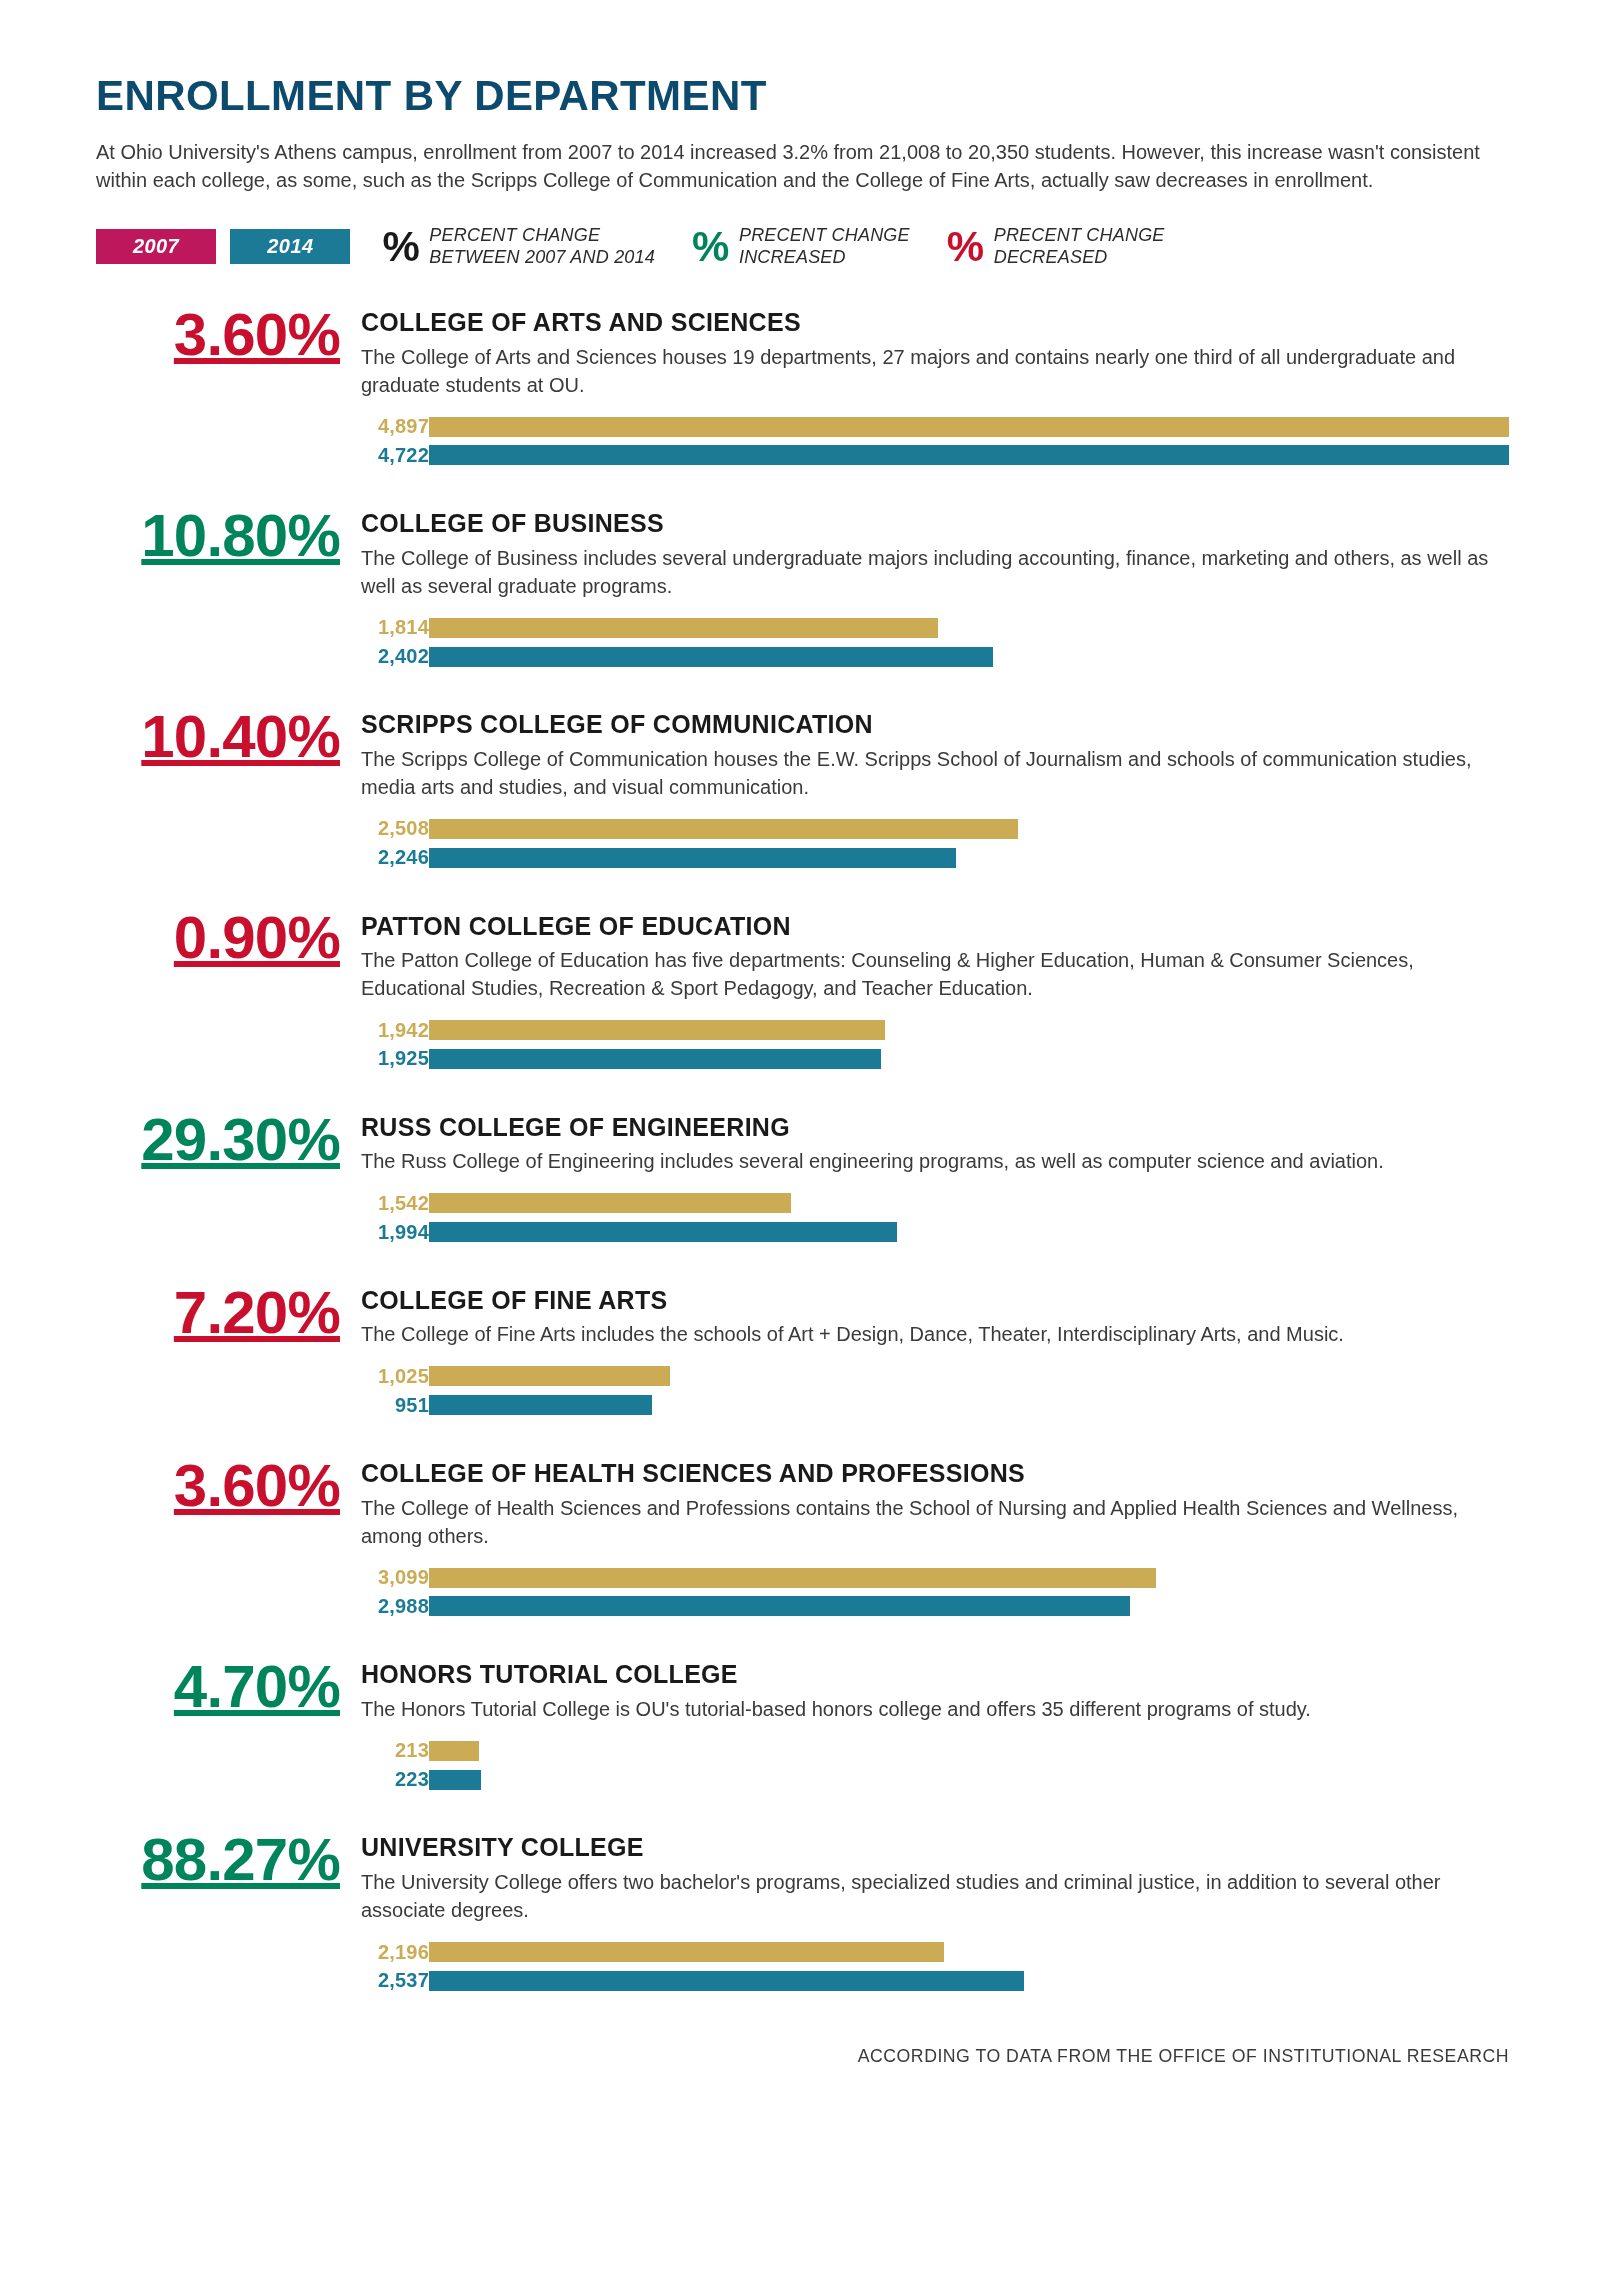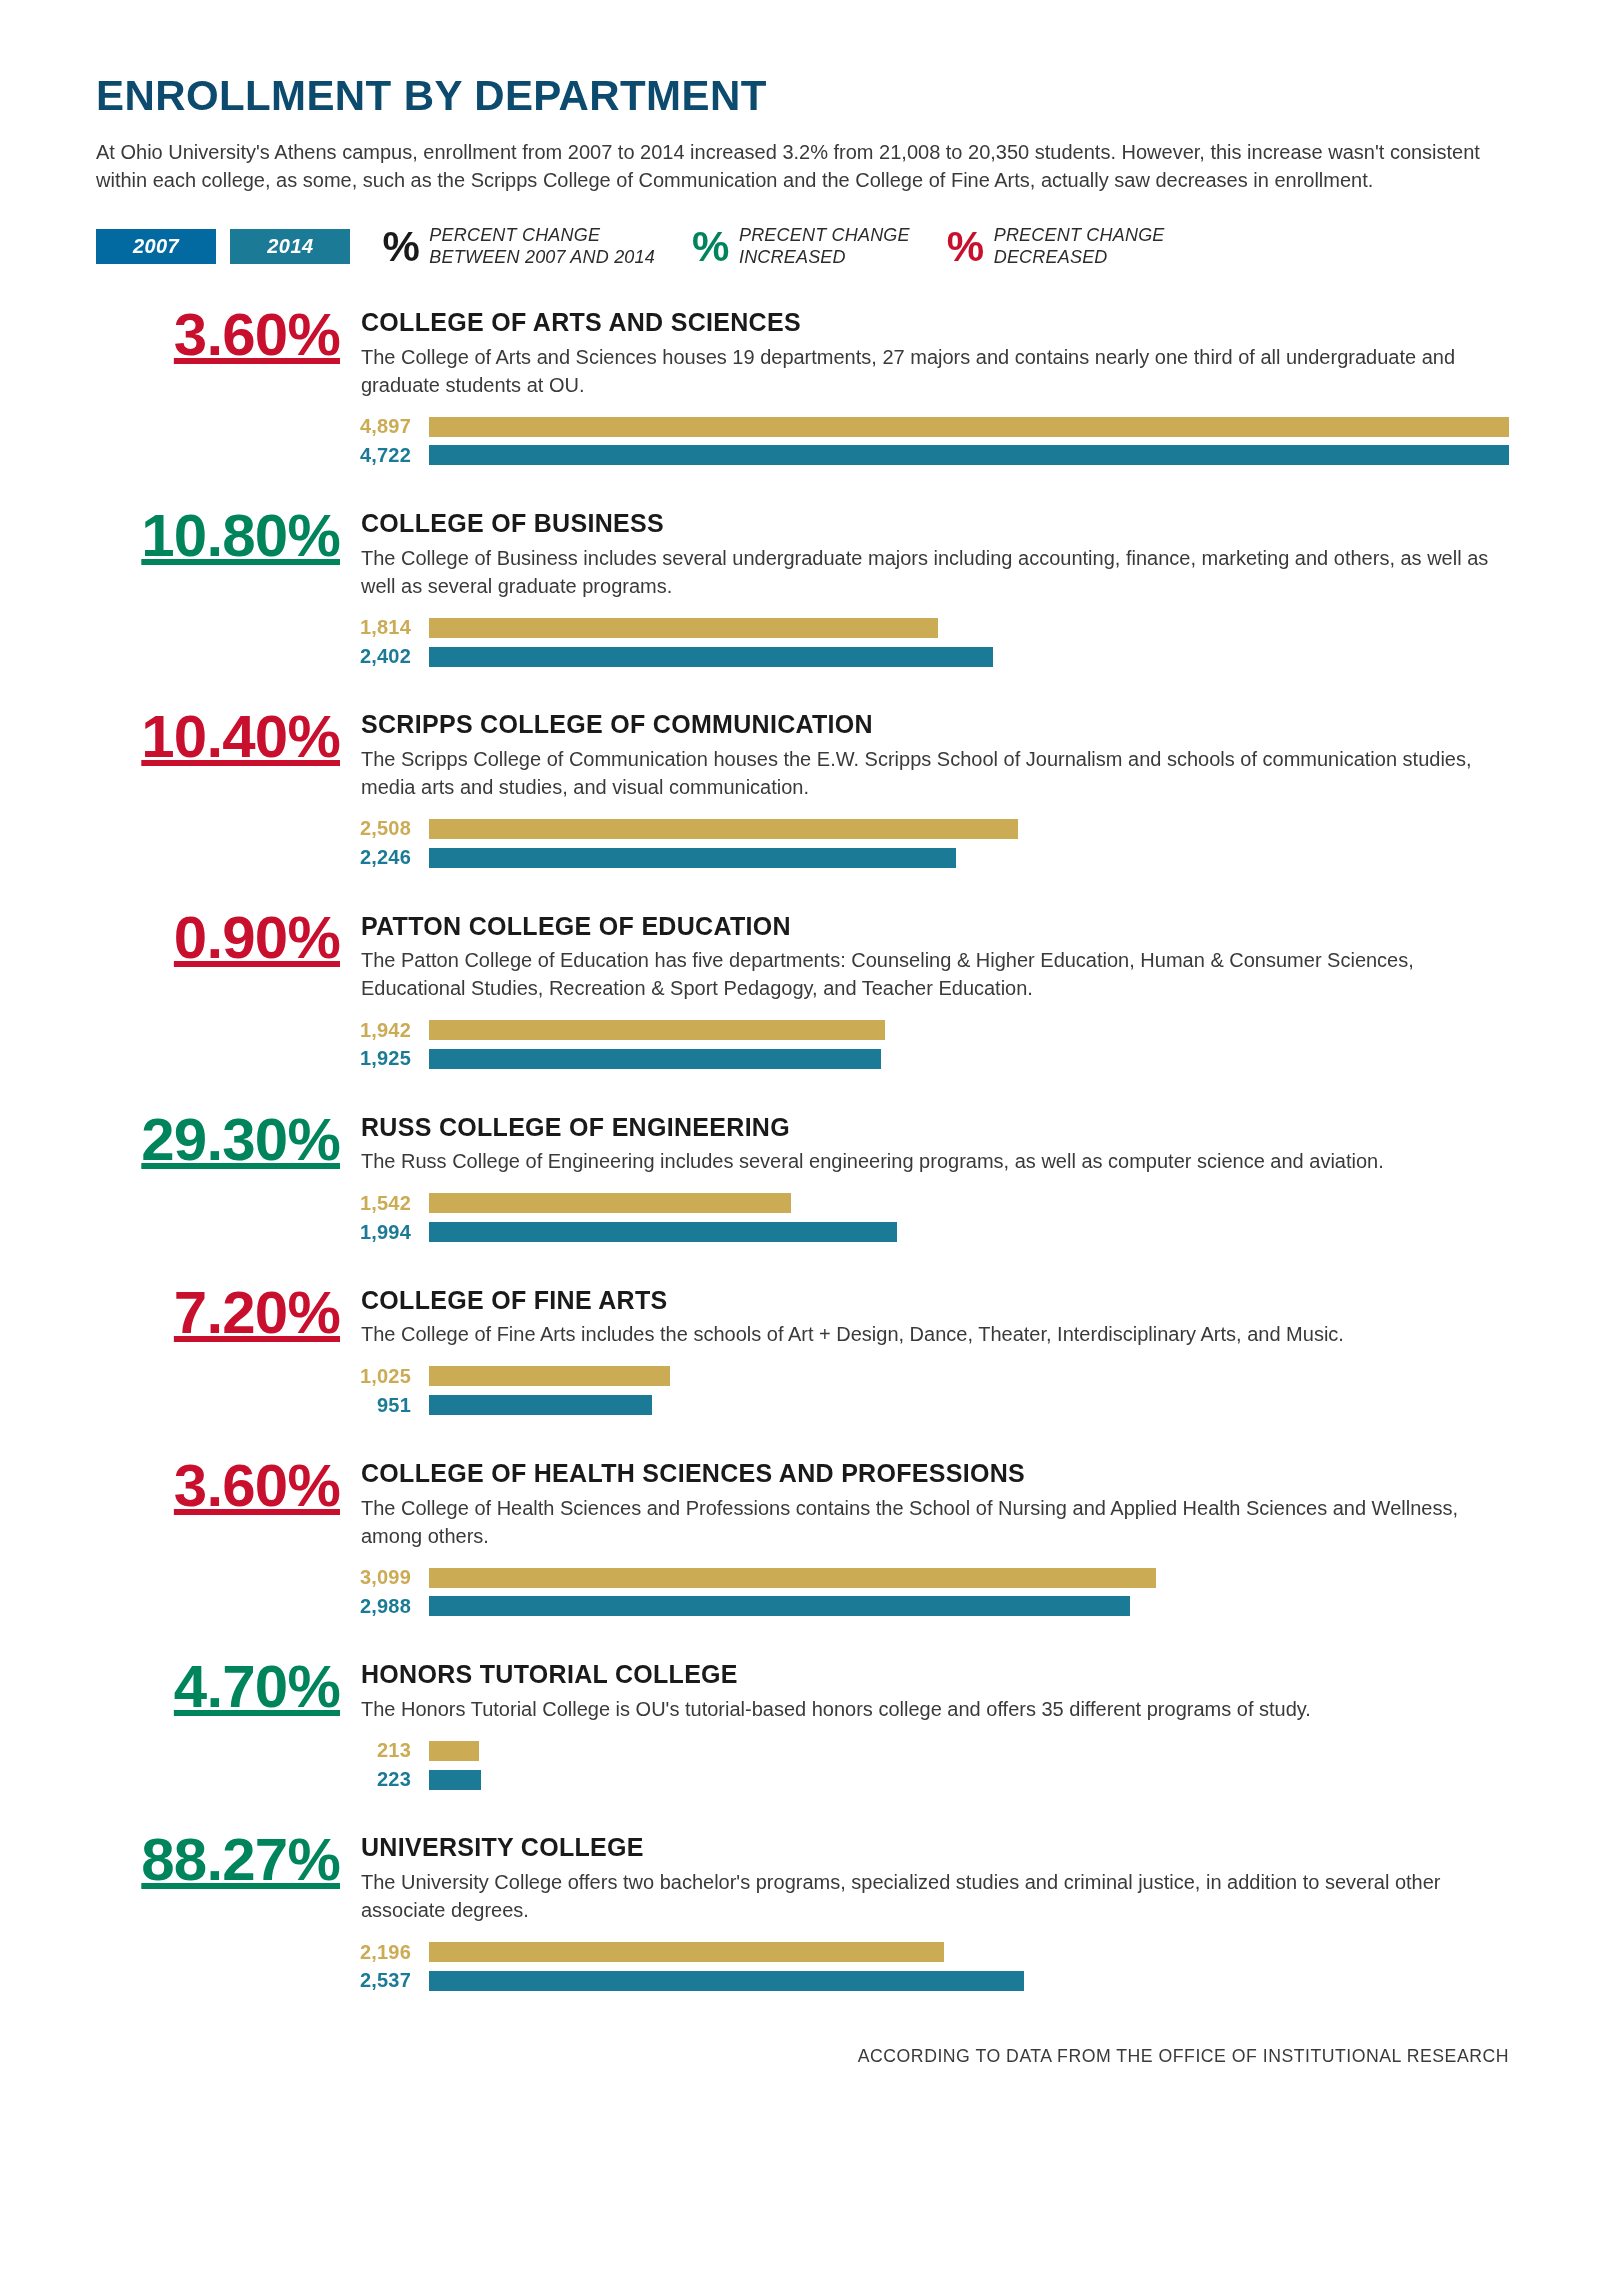--- a/index.html
+++ b/index.html
@@ -45,21 +45,21 @@
     align-items: center;
     justify-content: center;
     width: 120px;
     height: 35px;
     font-size: 20px;
     font-weight: bold;
     font-style: italic;
     color: #ffffff;
     letter-spacing: 0.4px;
   }
-  .chip-2007 { background: #0369a1; margin-right: 14.4px; }
+  .chip-2007 { background: #be185d; margin-right: 14.4px; }
   .chip-2014 { background: #1b7b97; margin-right: 32px; }
 
   .legend-item {
     display: flex;
     align-items: center;
     margin-right: 37px;
   }
   .legend-pct {
     font-size: 42px;
     font-weight: bold;
@@ -123,21 +123,21 @@
   .bar-row {
     display: flex;
     align-items: center;
     height: 24px;
     margin-bottom: 4.8px;
   }
   .bar-label {
     width: 333px;
     flex: 0 0 333px;
     text-align: right;
-    padding-right: 18px;
+    padding-right: 0;
     font-size: 20px;
     font-weight: bold;
     letter-spacing: 0.2px;
   }
   .lab-2007 { color: #ccab55; }
   .lab-2014 { color: #1b7b97; }
   .bar {
     height: 20px;
     display: block;
   }

